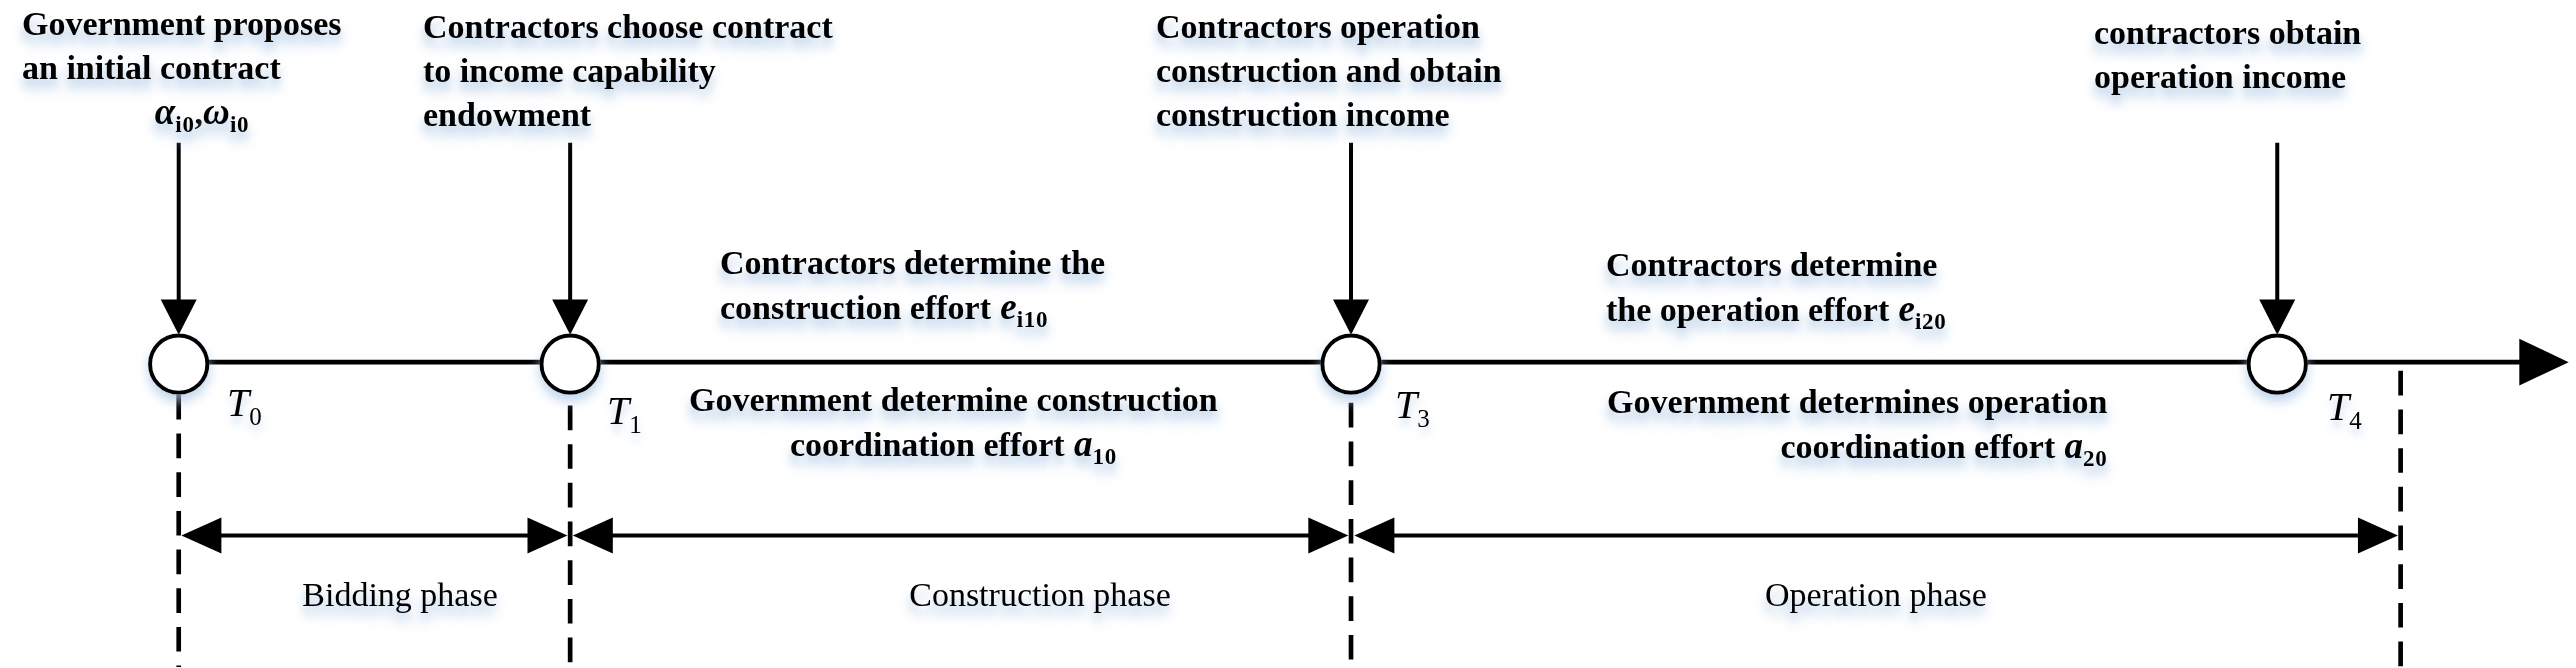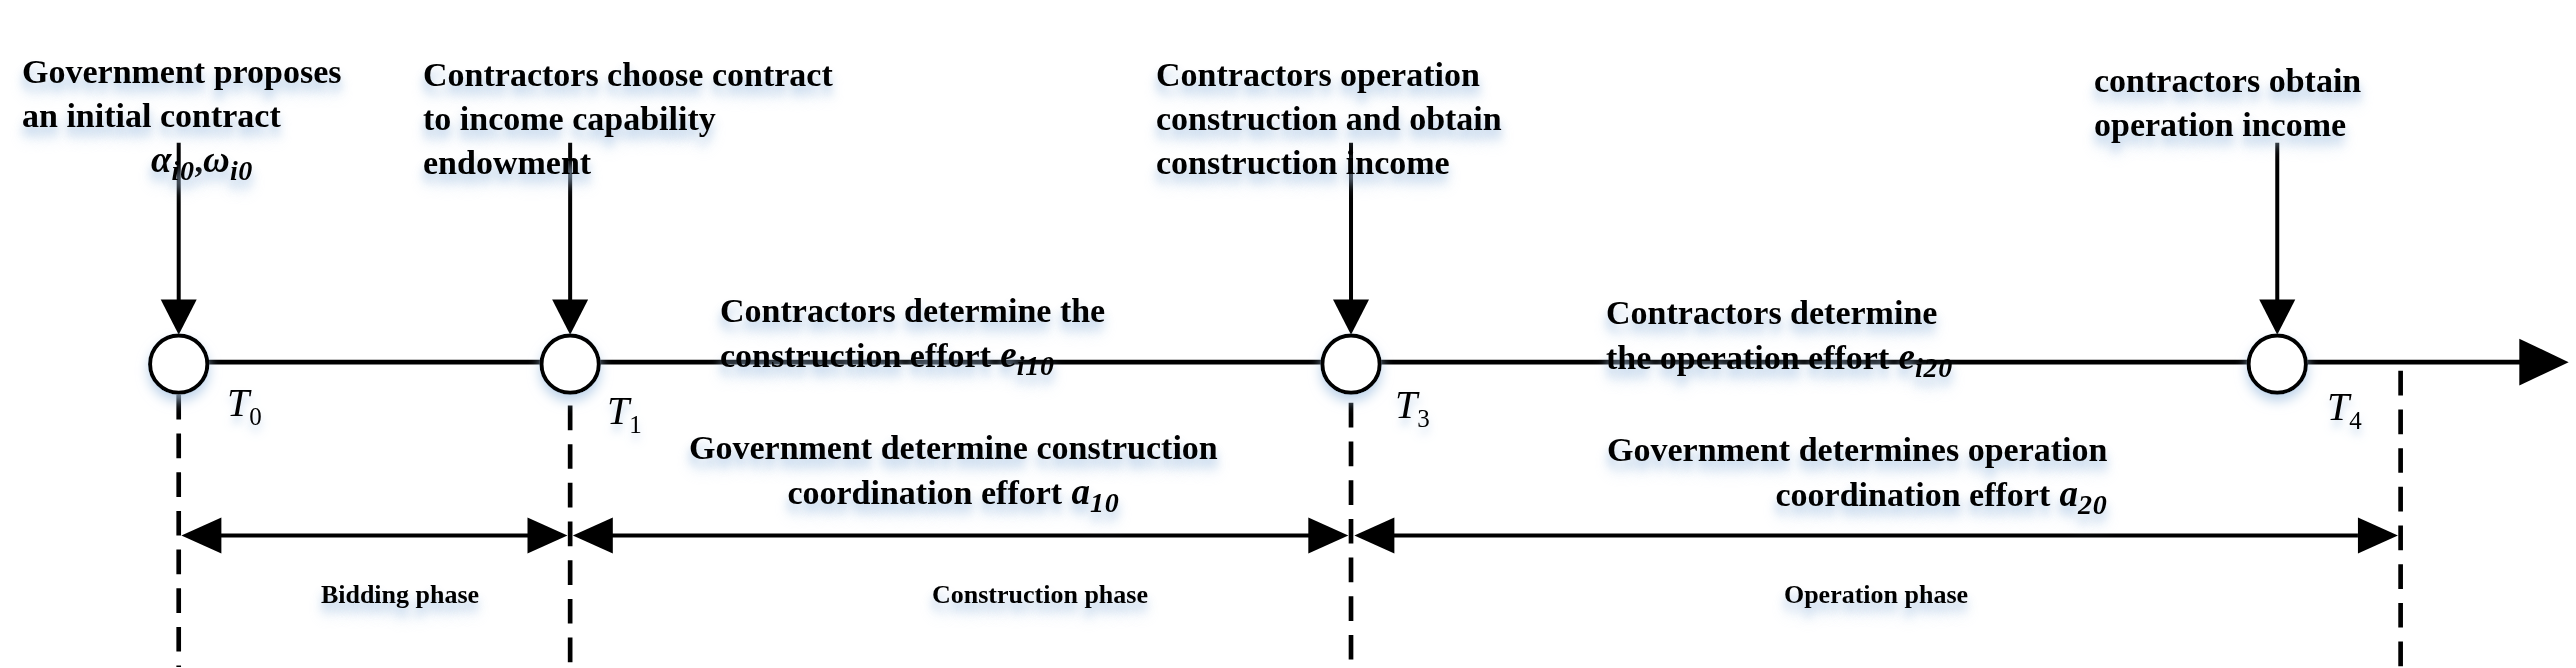--- a/index.html
+++ b/index.html
@@ -5,36 +5,35 @@
   html,body{margin:0;padding:0;background:#ffffff;}
   .stage{
     position:relative;width:2576px;height:669px;background:#ffffff;overflow:hidden;
     font-family:"Liberation Serif", serif;color:#000;
   }
   svg{position:absolute;left:0;top:0;}
   .txt{
     position:absolute;
     font-weight:700;font-size:34px;line-height:44px;white-space:nowrap;
     text-shadow:0 8px 9.3px rgba(170,198,228,0.80), 0 13.3px 14.7px rgba(190,212,238,0.45);
-    margin-top:48px;
   }
   .txt .line{display:block;}
   .mathline{display:block;text-align:center;}
   .mi{font-style:italic;font-weight:700;font-size:37px;}
-  .msub{font-style:italic;font-weight:700;font-size:28px;vertical-align:-8px;letter-spacing:0.7px;}
+  .msub{font-weight:700;font-size:23px;vertical-align:-8px;letter-spacing:0.7px;}
   .mcomma{font-weight:700;font-size:34px;}
   .inline-math{margin-left:9.3px;}
   .t-label{
     position:absolute;font-style:italic;font-weight:400;font-size:40px;line-height:1;white-space:nowrap;
     text-shadow:0 6.7px 8px rgba(170,198,228,0.7);
   }
   .t-sub{font-size:25px;vertical-align:-9.3px;font-style:normal;}
   .phase{
     position:absolute;transform:translateX(-50%);
-    font-weight:700;font-size:26px;line-height:40px;white-space:nowrap;
+    font-weight:400;font-size:34px;line-height:40px;white-space:nowrap;
     text-shadow:0 8px 9.3px rgba(170,198,228,0.80), 0 13.3px 14.7px rgba(190,212,238,0.45);
   }
 </style>
 </head>
 <body>
 
 <div class="stage">
 
   <svg width="2576" height="669" viewBox="0 0 3863 1003">
     <defs>

